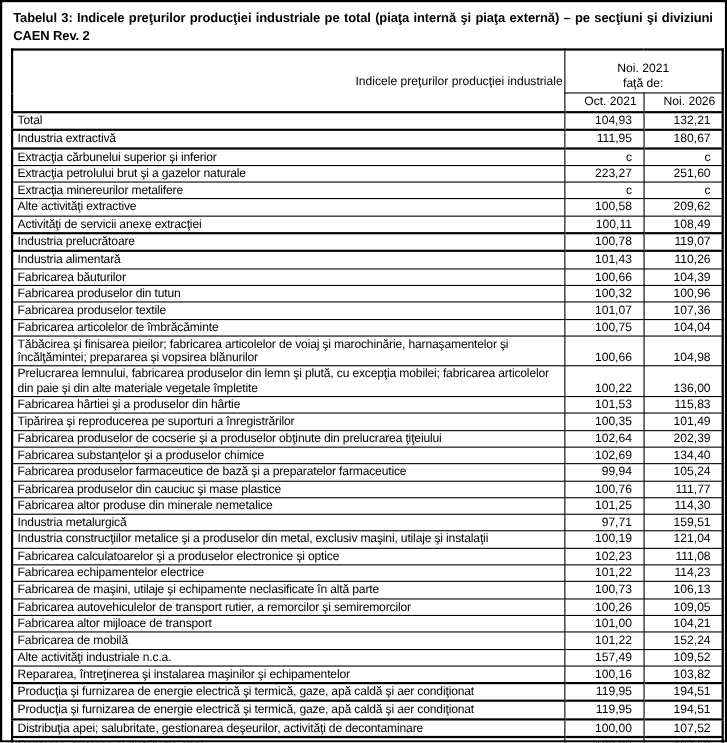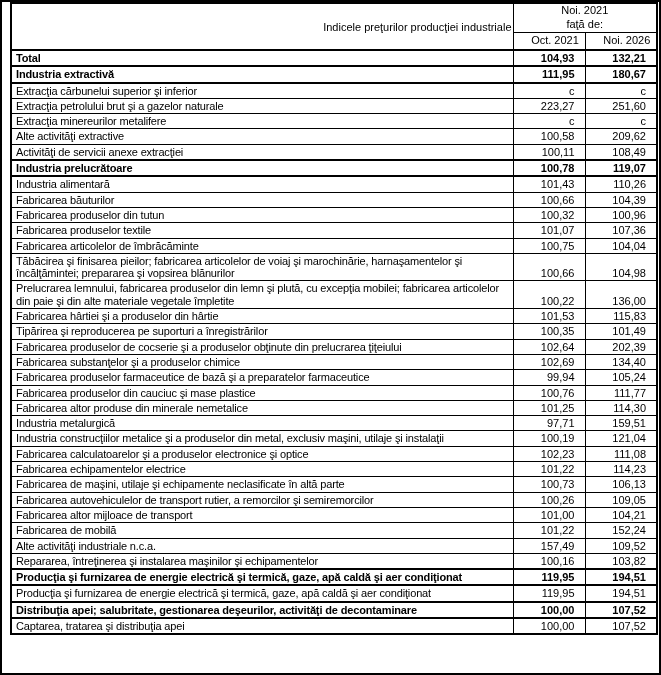--- a/index.html
+++ b/index.html
@@ -46,50 +46,51 @@
     text-align: center;
     vertical-align: middle;
   }
   th.label-h {
     font-size: 11px;
     text-align: right;
   }
   th.group-h {
     white-space: pre-line;
     line-height: 13.5px;
-    padding: 0 0 1px 0;
+    padding: 10px 0 1px 0;
   }
   th.sub-h {
     line-height: 13px;
     padding: 1px 0 2px 12px;
   }
   td.label {
     padding: 1px 2px 1px 4px;
     line-height: 12.3px;
     font-size: 10.9px;
     letter-spacing: -0.15px;
     text-align: left;
     vertical-align: middle;
   }
   td.num {
     text-align: right;
     padding: 1px 10px 1px 2px;
     line-height: 12.3px;
     vertical-align: bottom;
   }
   tr.bold td {
-    font-weight: bold;
+    font-weight: normal;
     border-top-width: 2px;
     border-bottom-width: 2px;
   }
 </style>
 </head>
 <body>
 
 <div class="page">
+  <div class="title">Tabelul 3: Indicele preţurilor producţiei industriale pe total (piaţa internă şi piaţa externă) – pe secţiuni şi diviziuni CAEN Rev. 2</div>
 
   <table class="idx">
     <colgroup>
       <col style="width:502px">
       <col style="width:72px">
       <col style="width:72px">
     </colgroup>
     <thead>
       <tr>
         <th class="label-h" rowspan="2">Indicele preţurilor producţiei industriale</th>

